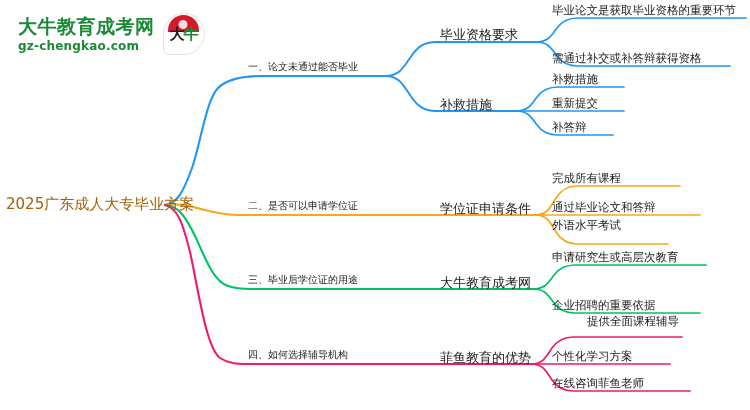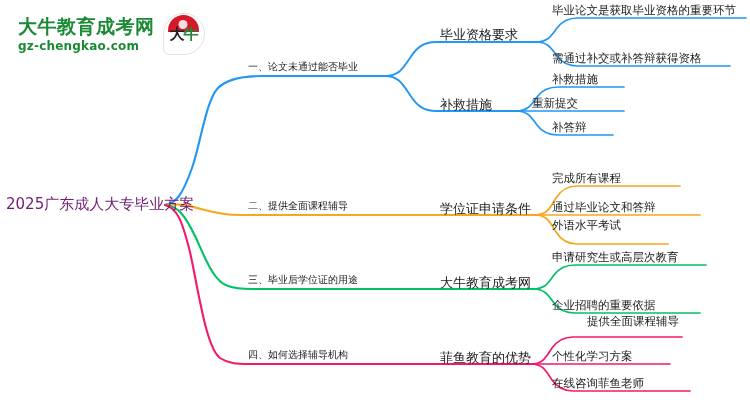--- a/index.html
+++ b/index.html
@@ -109,21 +109,21 @@
 
   
   .node {
     position: absolute;
     white-space: nowrap;
     line-height: 1;
     text-align: center;
   }
   .node-root {
     font-size: 15px;
-    color: #701a75;
+    color: #a16207;
     left: 6px;
     top: 197px;
   }
   .node-l1 {
     font-size: 10px;
     color: #1a1a1a;
   }
   .node-l2 {
     font-size: 13px;
     color: #1a1a1a;
@@ -191,24 +191,24 @@
   <div class="node node-root">2025广东成人大专毕业方案</div>
 
   <div class="node node-l1" style="left:248px; top:62px;">一、论文未通过能否毕业</div>
 
   <div class="node node-l2" style="left:440px; top:28px;">毕业资格要求</div>
   <div class="node node-l3" style="left:552px; top:5px;">毕业论文是获取毕业资格的重要环节</div>
   <div class="node node-l3" style="left:552px; top:53px;">需通过补交或补答辩获得资格</div>
 
   <div class="node node-l2" style="left:440px; top:98px;">补救措施</div>
   <div class="node node-l3" style="left:552px; top:74px;">补救措施</div>
-  <div class="node node-l3" style="left:532px; top:98px;">重新提交</div>
+  <div class="node node-l3" style="left:552px; top:98px;">重新提交</div>
   <div class="node node-l3" style="left:552px; top:122px;">补答辩</div>
 
-  <div class="node node-l1" style="left:248px; top:201px;">二、提供全面课程辅导</div>
+  <div class="node node-l1" style="left:248px; top:201px;">二、是否可以申请学位证</div>
   <div class="node node-l2" style="left:440px; top:202px;">学位证申请条件</div>
   <div class="node node-l3" style="left:552px; top:173px;">完成所有课程</div>
   <div class="node node-l3" style="left:552px; top:202px;">通过毕业论文和答辩</div>
   <div class="node node-l3" style="left:552px; top:220px;">外语水平考试</div>
 
   <div class="node node-l1" style="left:248px; top:275px;font-family:Liberation Serif, serif;">三、毕业后学位证的用途</div>
   <div class="node node-l2" style="left:440px; top:276px;">大牛教育成考网</div>
   <div class="node node-l3" style="left:552px; top:252px;">申请研究生或高层次教育</div>
   <div class="node node-l3" style="left:552px; top:300px;">企业招聘的重要依据</div>
 

